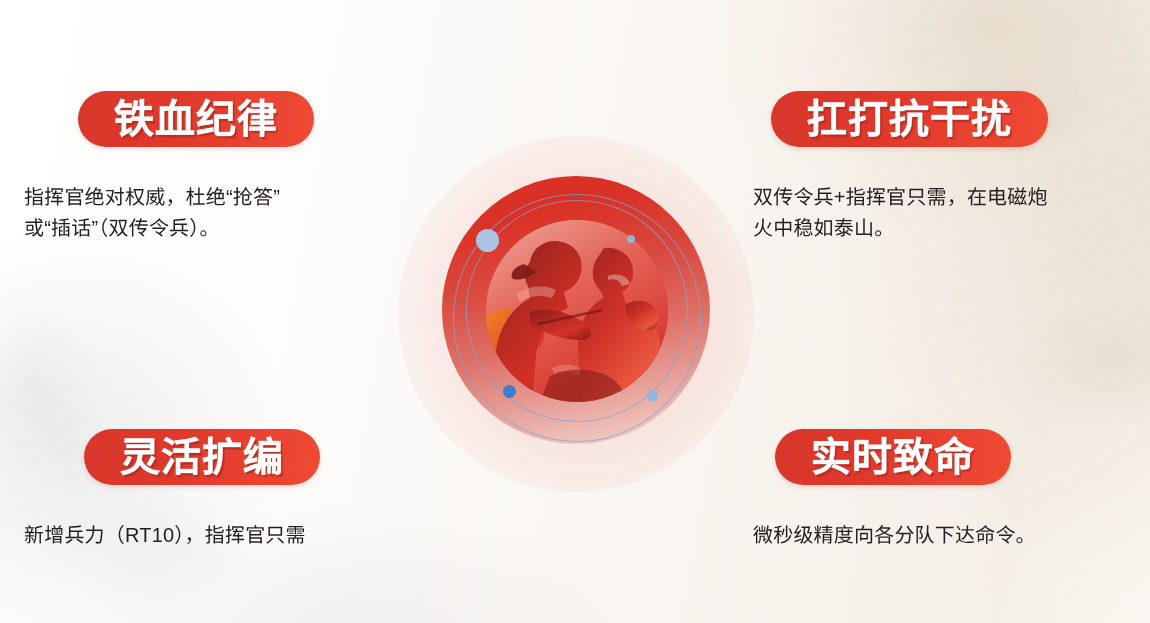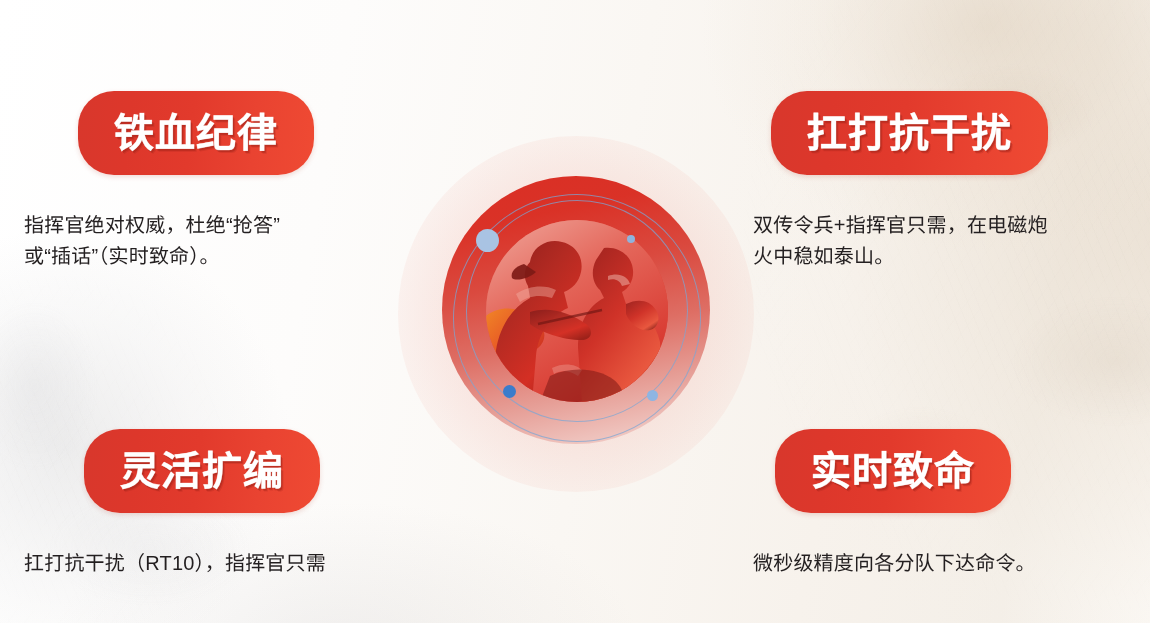--- a/index.html
+++ b/index.html
@@ -100,21 +100,21 @@
   }
 
   
   .quad {
     position: absolute;
   }
   .badge {
     display: inline-flex;
     align-items: center;
     justify-content: center;
-    height: 84px;
+    height: 56px;
     padding: 0 36px;
     border-radius: 36px;
     background: linear-gradient(96deg, #d8372c 0%, #dd372b 22%, #e23a2c 48%, #e94331 74%, #ef4a33 100%);
     box-shadow: 0 2px 5px rgba(180,60,45,0.18);
     box-sizing: border-box;
   }
   .badge-text {
     color: #ffffff;
     font-weight: 700;
     font-size: 40px;
@@ -256,40 +256,40 @@
   <div class="bg-layer bg-gray-bottom"></div>
   <div class="bg-layer bg-streaks"></div>
   <div class="bg-layer bg-blobs"></div>
 
   <div class="quad" id="quad-tl">
     <div class="badge">
       <span class="badge-text">铁血纪律</span>
     </div>
     <div class="desc">
       <span class="line">指挥官绝对权威，杜绝“抢答”</span>
-      <span class="line">或“插话”（实时致命）。</span>
+      <span class="line">或“插话”（双传令兵）。</span>
     </div>
   </div>
 
   <div class="quad" id="quad-tr">
     <div class="badge">
       <span class="badge-text">扛打抗干扰</span>
     </div>
     <div class="desc">
       <span class="line">双传令兵+指挥官只需，在电磁炮</span>
       <span class="line">火中稳如泰山。</span>
     </div>
   </div>
 
   <div class="quad" id="quad-bl">
     <div class="badge">
       <span class="badge-text">灵活扩编</span>
     </div>
     <div class="desc">
-      <span class="line">扛打抗干扰（RT10），指挥官只需</span>
+      <span class="line">新增兵力（RT10），指挥官只需</span>
     </div>
   </div>
 
   <div class="quad" id="quad-br">
     <div class="badge">
       <span class="badge-text">实时致命</span>
     </div>
     <div class="desc">
       <span class="line">微秒级精度向各分队下达命令。</span>
     </div>

